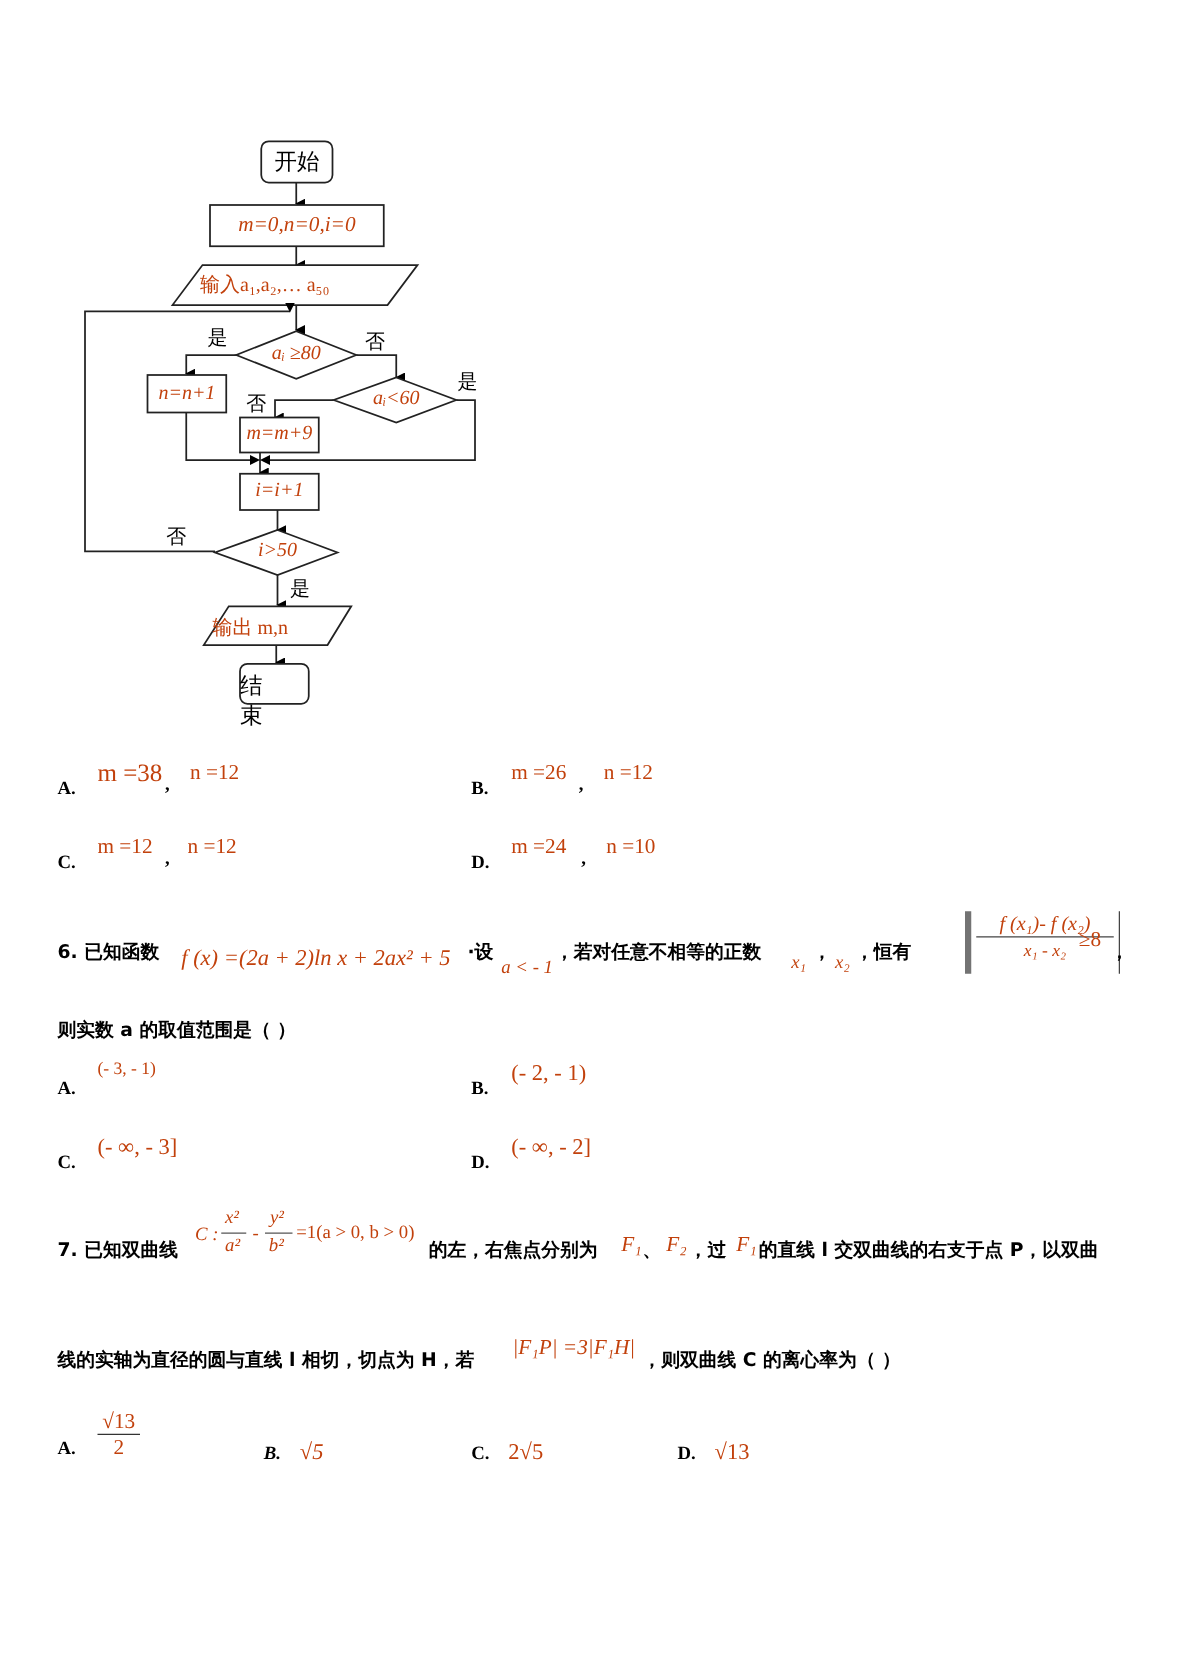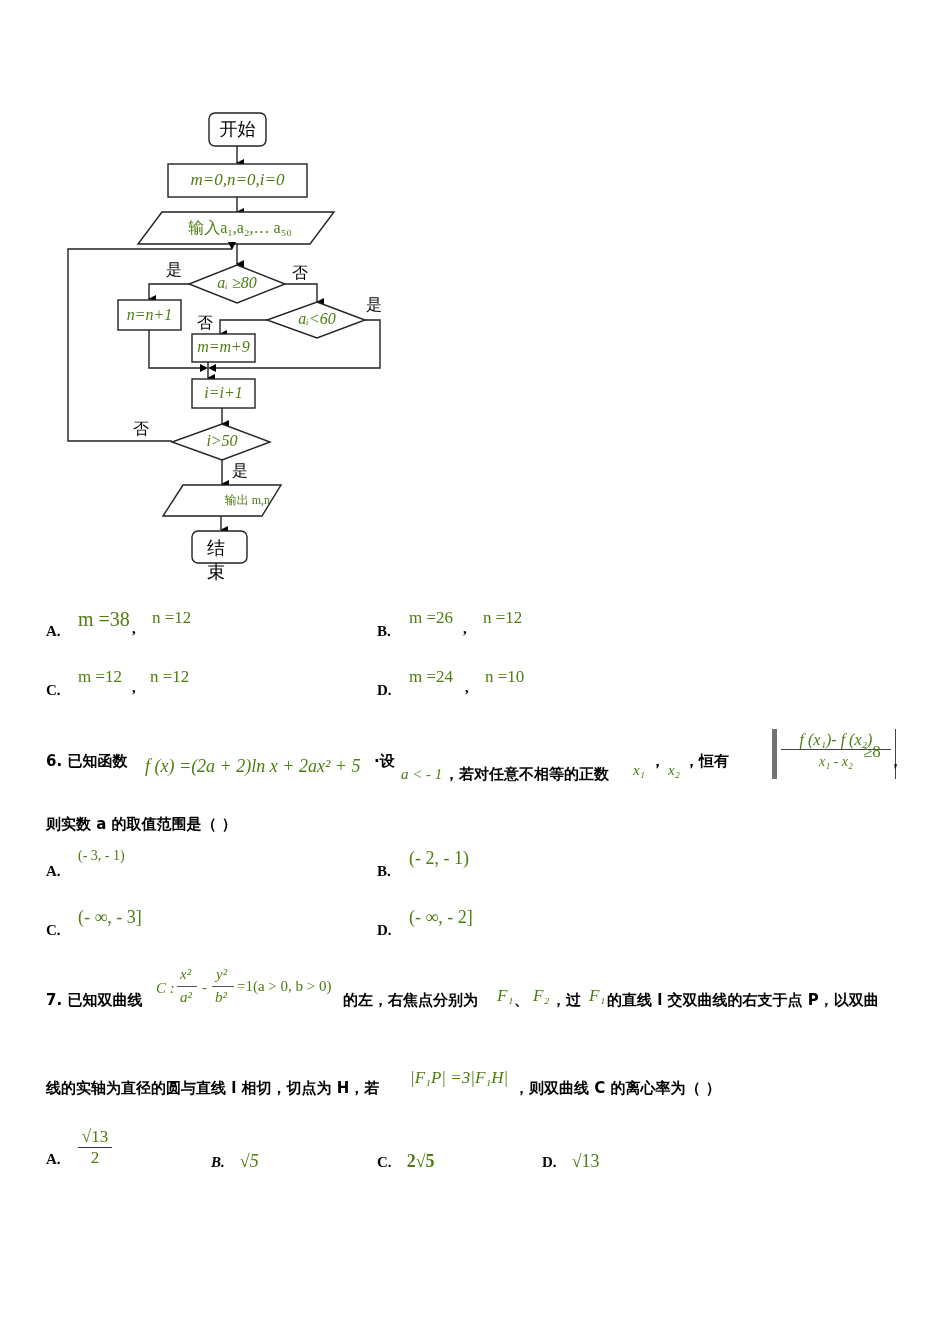--- a/index.html
+++ b/index.html
@@ -1,19 +1,19 @@
 <!DOCTYPE html>
 <html><head>
 <meta charset="utf-8">
 <style>
   html, body { margin: 0; padding: 0; background: #ffffff; }
   body { width: 950px; height: 1344px; position: relative; overflow: hidden;
          font-family: "DejaVu Sans", sans-serif; color: #000; }
   .abs { position: absolute; }
-  .math { font-family: "Liberation Serif", serif; color: #4d7c0f; }
+  .math { font-family: "Liberation Serif", serif; color: #c2410c; }
   .it { font-style: italic; }
   .lbl { font-family: "Liberation Serif", serif; font-weight: bold; font-size: 15px; }
   .q { font-size: 15px; font-weight: bold; white-space: nowrap; }
   .cn { font-family: "DejaVu Sans", sans-serif; }
 </style>
 </head>
 <body>
 
 <div class="abs" style="left:0;top:0;width:420px;height:580px;">
 <svg width="420" height="580" viewBox="0 0 420 580" xmlns="http://www.w3.org/2000/svg">
@@ -61,29 +61,29 @@
     <rect x="192" y="531" width="55" height="32" rx="6" fill="#fff"></rect>
   </g>
 
   <path d="M200,364 L208,368 L200,372 z" fill="#000"></path>
   <path d="M216,364 L208,368 L216,372 z" fill="#000"></path>
 </svg>
 </div>
 
 <div class="abs cn" style="left:209px;top:117px;width:57px;text-align:center;font-size:18px;">开始</div>
 <div class="abs math it" style="left:168px;top:170px;width:139px;text-align:center;font-size:17px;">m=0,n=0,i=0</div>
-<div class="abs math" style="left:160px;top:218px;width:160px;text-align:center;font-size:16px;">输入a₁,a₂,… a₅₀</div>
+<div class="abs math" style="left:160px;top:218px;width:160px;text-align:left;font-size:16px;">输入a₁,a₂,… a₅₀</div>
 <div class="abs math it" style="left:200px;top:274px;width:74px;text-align:center;font-size:16px;">aᵢ ≥80</div>
 <div class="abs math it" style="left:280px;top:310px;width:74px;text-align:center;font-size:16px;">aᵢ&lt;60</div>
 <div class="abs math it" style="left:118px;top:306px;width:63px;text-align:center;font-size:16px;">n=n+1</div>
 <div class="abs math it" style="left:192px;top:338px;width:63px;text-align:center;font-size:16px;">m=m+9</div>
 <div class="abs math it" style="left:192px;top:384px;width:63px;text-align:center;font-size:16px;">i=i+1</div>
 <div class="abs math it" style="left:190px;top:432px;width:64px;text-align:center;font-size:16px;">i&gt;50</div>
-<div class="abs math" style="left:170px;top:492px;width:100px;text-align:right;font-size:12px;">输出 m,n</div>
-<div class="abs cn" style="left:192px;top:536px;width:33px;text-align:right;font-size:18px;">结束</div>
+<div class="abs math" style="left:170px;top:492px;width:100px;text-align:left;font-size:16px;">输出 m,n</div>
+<div class="abs cn" style="left:192px;top:536px;width:33px;text-align:left;font-size:18px;">结束</div>
 
 <div class="abs cn" style="left:166px;top:260px;font-size:16px;">是</div>
 <div class="abs cn" style="left:292px;top:263px;font-size:16px;">否</div>
 <div class="abs cn" style="left:366px;top:295px;font-size:16px;">是</div>
 <div class="abs cn" style="left:197px;top:313px;font-size:16px;">否</div>
 <div class="abs cn" style="left:133px;top:419px;font-size:16px;">否</div>
 <div class="abs cn" style="left:232px;top:461px;font-size:16px;">是</div>
 
 <div class="abs" style="left:46px;top:608px;">
   <span class="lbl" style="position:absolute;top:15px;">A.</span>
@@ -110,21 +110,21 @@
   <span class="math" style="position:absolute;left:108px;top:0;font-size:17px;white-space:nowrap;">n =10</span>
 </div>
 
 <div class="abs q" style="left:46px;top:752px;">
   <span>6.</span>
   <span>已知函数</span>
 </div>
 <div class="abs math it" style="left:145px;top:756px;font-size:18px;font-weight:normal;white-space:nowrap;">f (x) =(2a + 2)ln x + 2ax² + 5</div>
 <div class="abs q" style="left:374px;top:752px;">·设</div>
 <div class="abs math it" style="left:401px;top:766px;font-size:15px;white-space:nowrap;">a &lt; - 1</div>
-<div class="abs q" style="left:444px;top:752px;margin-top:13px;">，若对任意不相等的正数</div>
+<div class="abs q" style="left:444px;top:752px;">，若对任意不相等的正数</div>
 <div class="abs math it" style="left:633px;top:762px;font-size:15px;">x₁</div>
 <div class="abs q" style="left:650px;top:752px;">，</div>
 <div class="abs math it" style="left:668px;top:762px;font-size:15px;">x₂</div>
 <div class="abs q" style="left:684px;top:752px;">，恒有</div>
 <div class="abs" style="left:740px;top:729px;width:118px;height:50px;border-left:5px solid #737373;border-right:1px solid #444;margin-left:32px;">
   <div class="math it" style="text-align:center;font-size:16px;border-bottom:1px solid #444;margin:2px 4px 0 4px;white-space:nowrap;">f (x₁)-  f (x₂)</div>
   <div class="math it" style="text-align:center;font-size:14px;margin-top:4px;white-space:nowrap;">x₁ -  x₂</div>
 </div>
 <div class="abs math" style="left:863px;top:742px;font-size:17px;">≥8</div>
 <div class="abs q" style="left:888px;top:752px;">，</div>
@@ -181,18 +181,18 @@
     <span style="display:block;border-bottom:1px solid #333;">√13</span>
     <span style="display:block;">2</span>
   </span>
 </div>
 <div class="abs" style="left:211px;top:1151px;font-style:italic;">
   <span class="lbl">B.</span>
   <span class="math" style="margin-left:10px;font-size:18px;">√5</span>
 </div>
 <div class="abs" style="left:377px;top:1151px;">
   <span class="lbl">C.</span>
-  <span class="math" style="margin-left:10px;font-size:18px;font-weight:bold;">2√5</span>
+  <span class="math" style="margin-left:10px;font-size:18px;">2√5</span>
 </div>
 <div class="abs" style="left:542px;top:1151px;">
   <span class="lbl">D.</span>
   <span class="math" style="margin-left:10px;font-size:18px;">√13</span>
 </div>
 
 </body></html>

